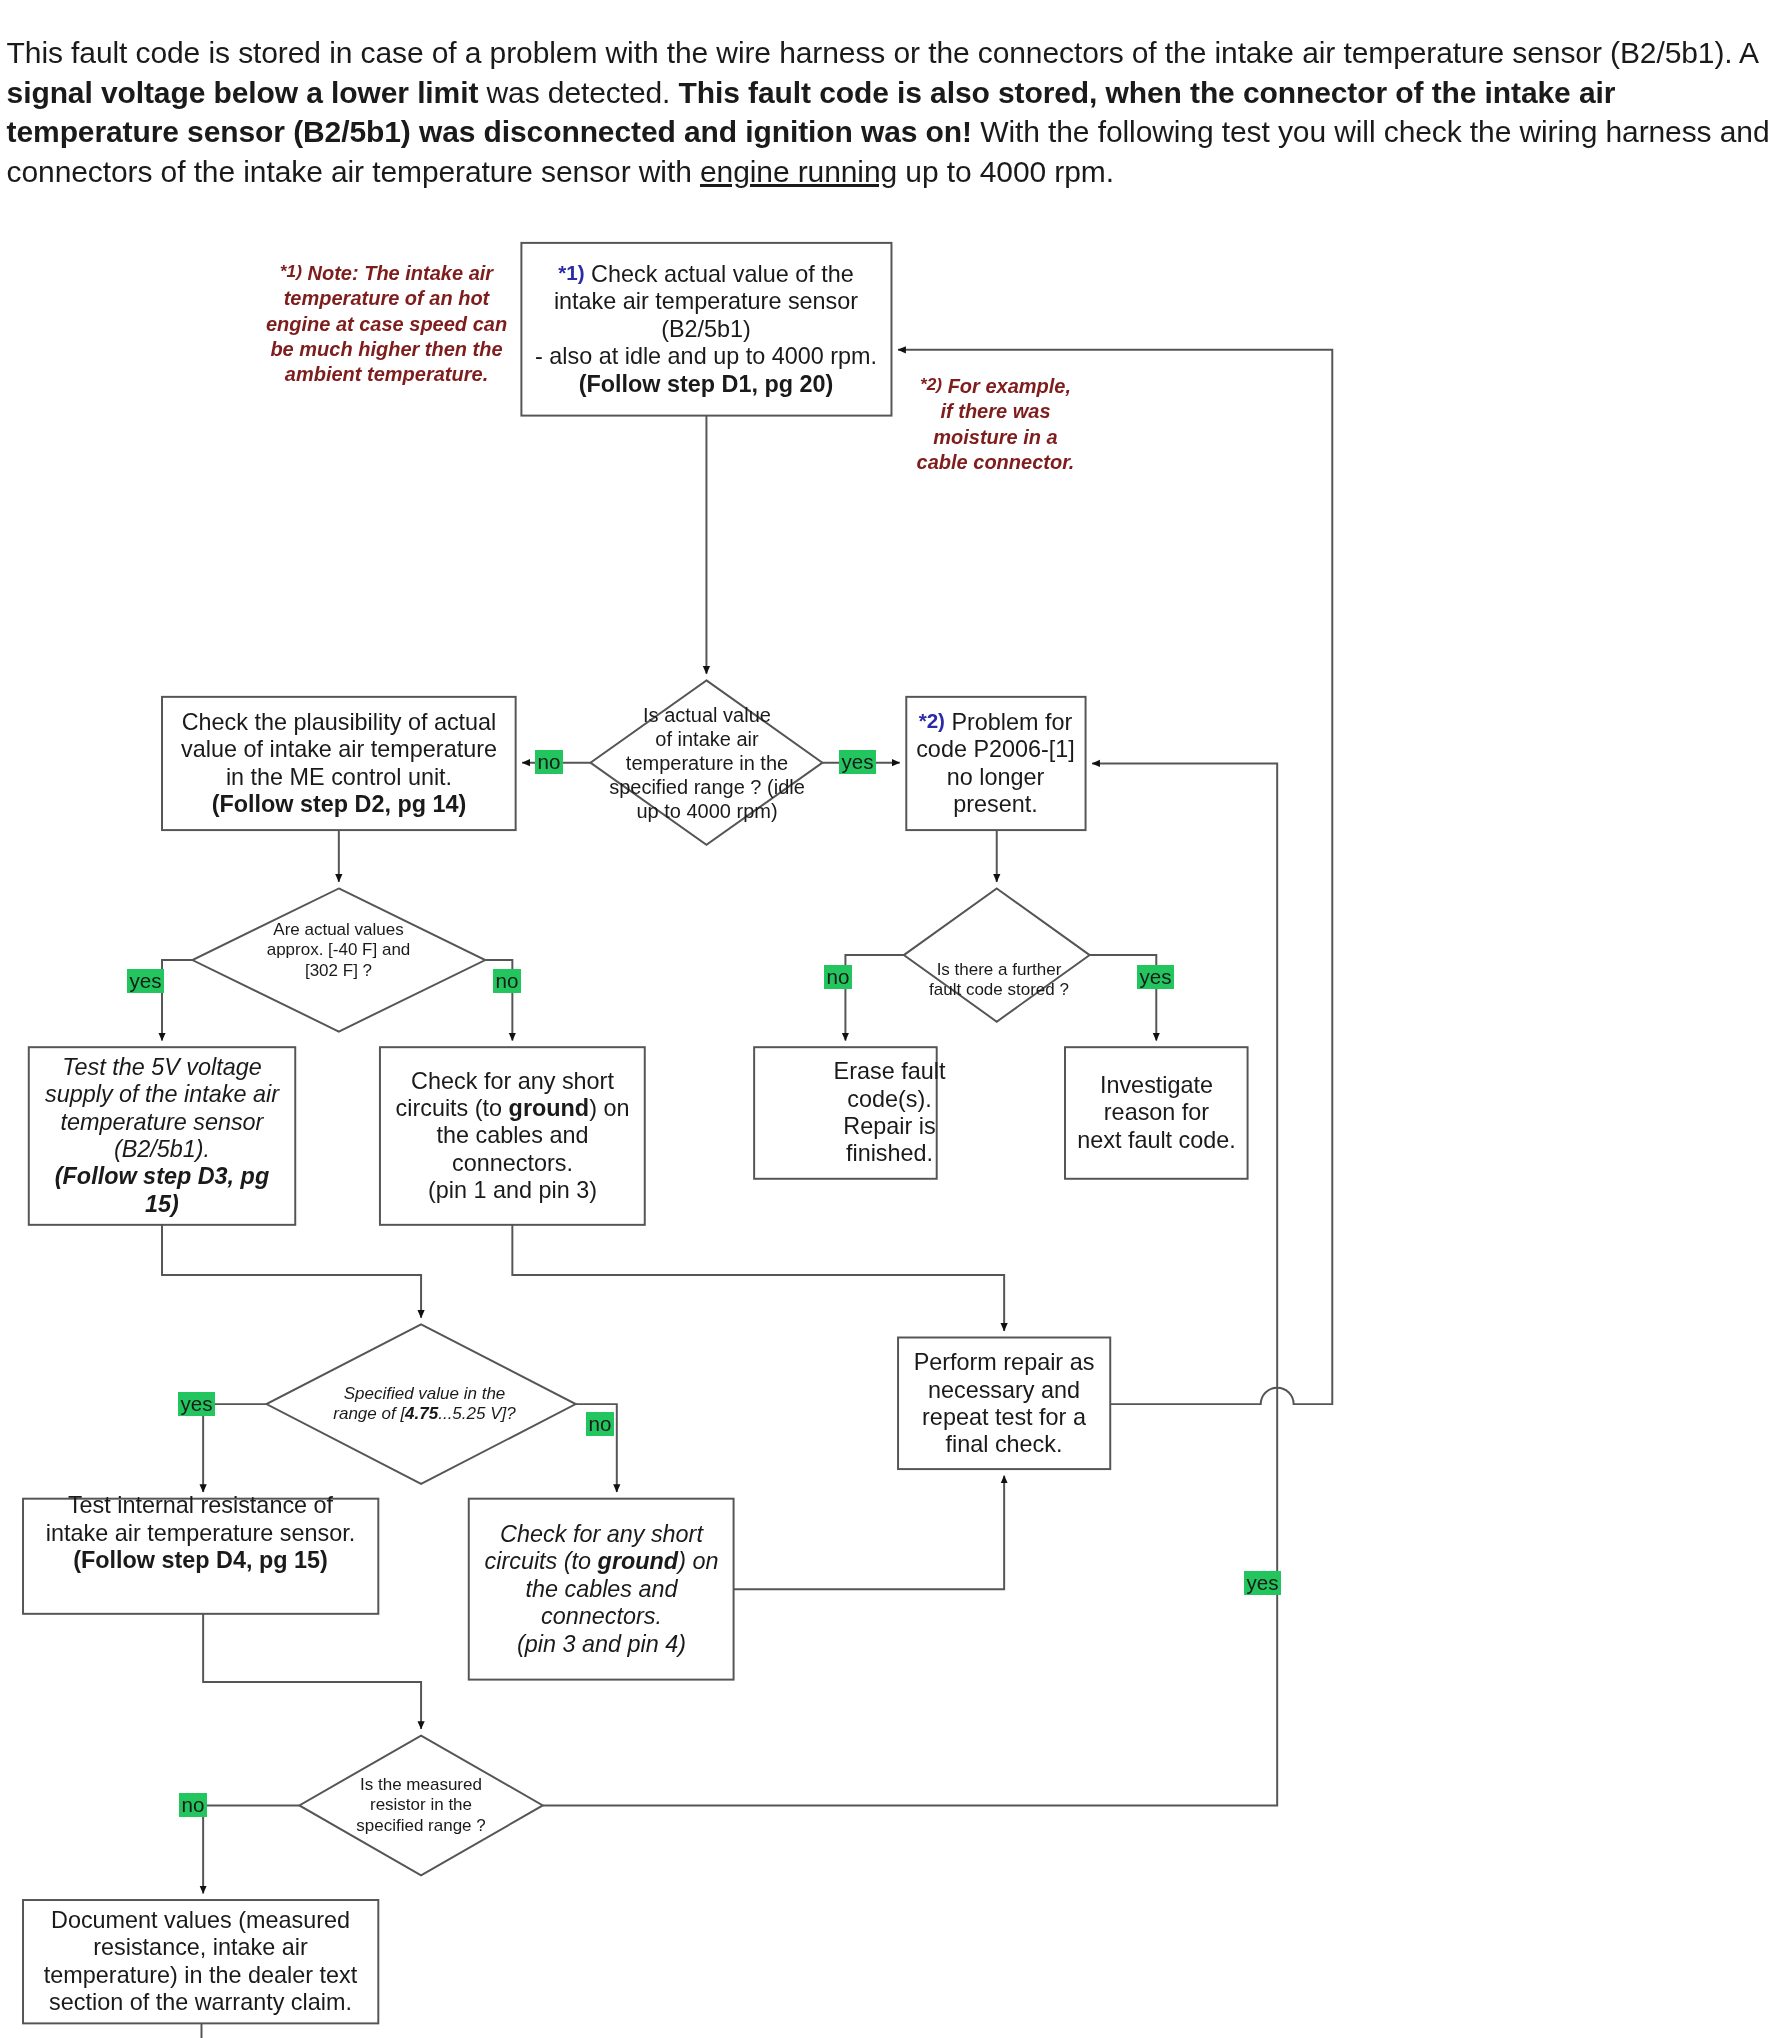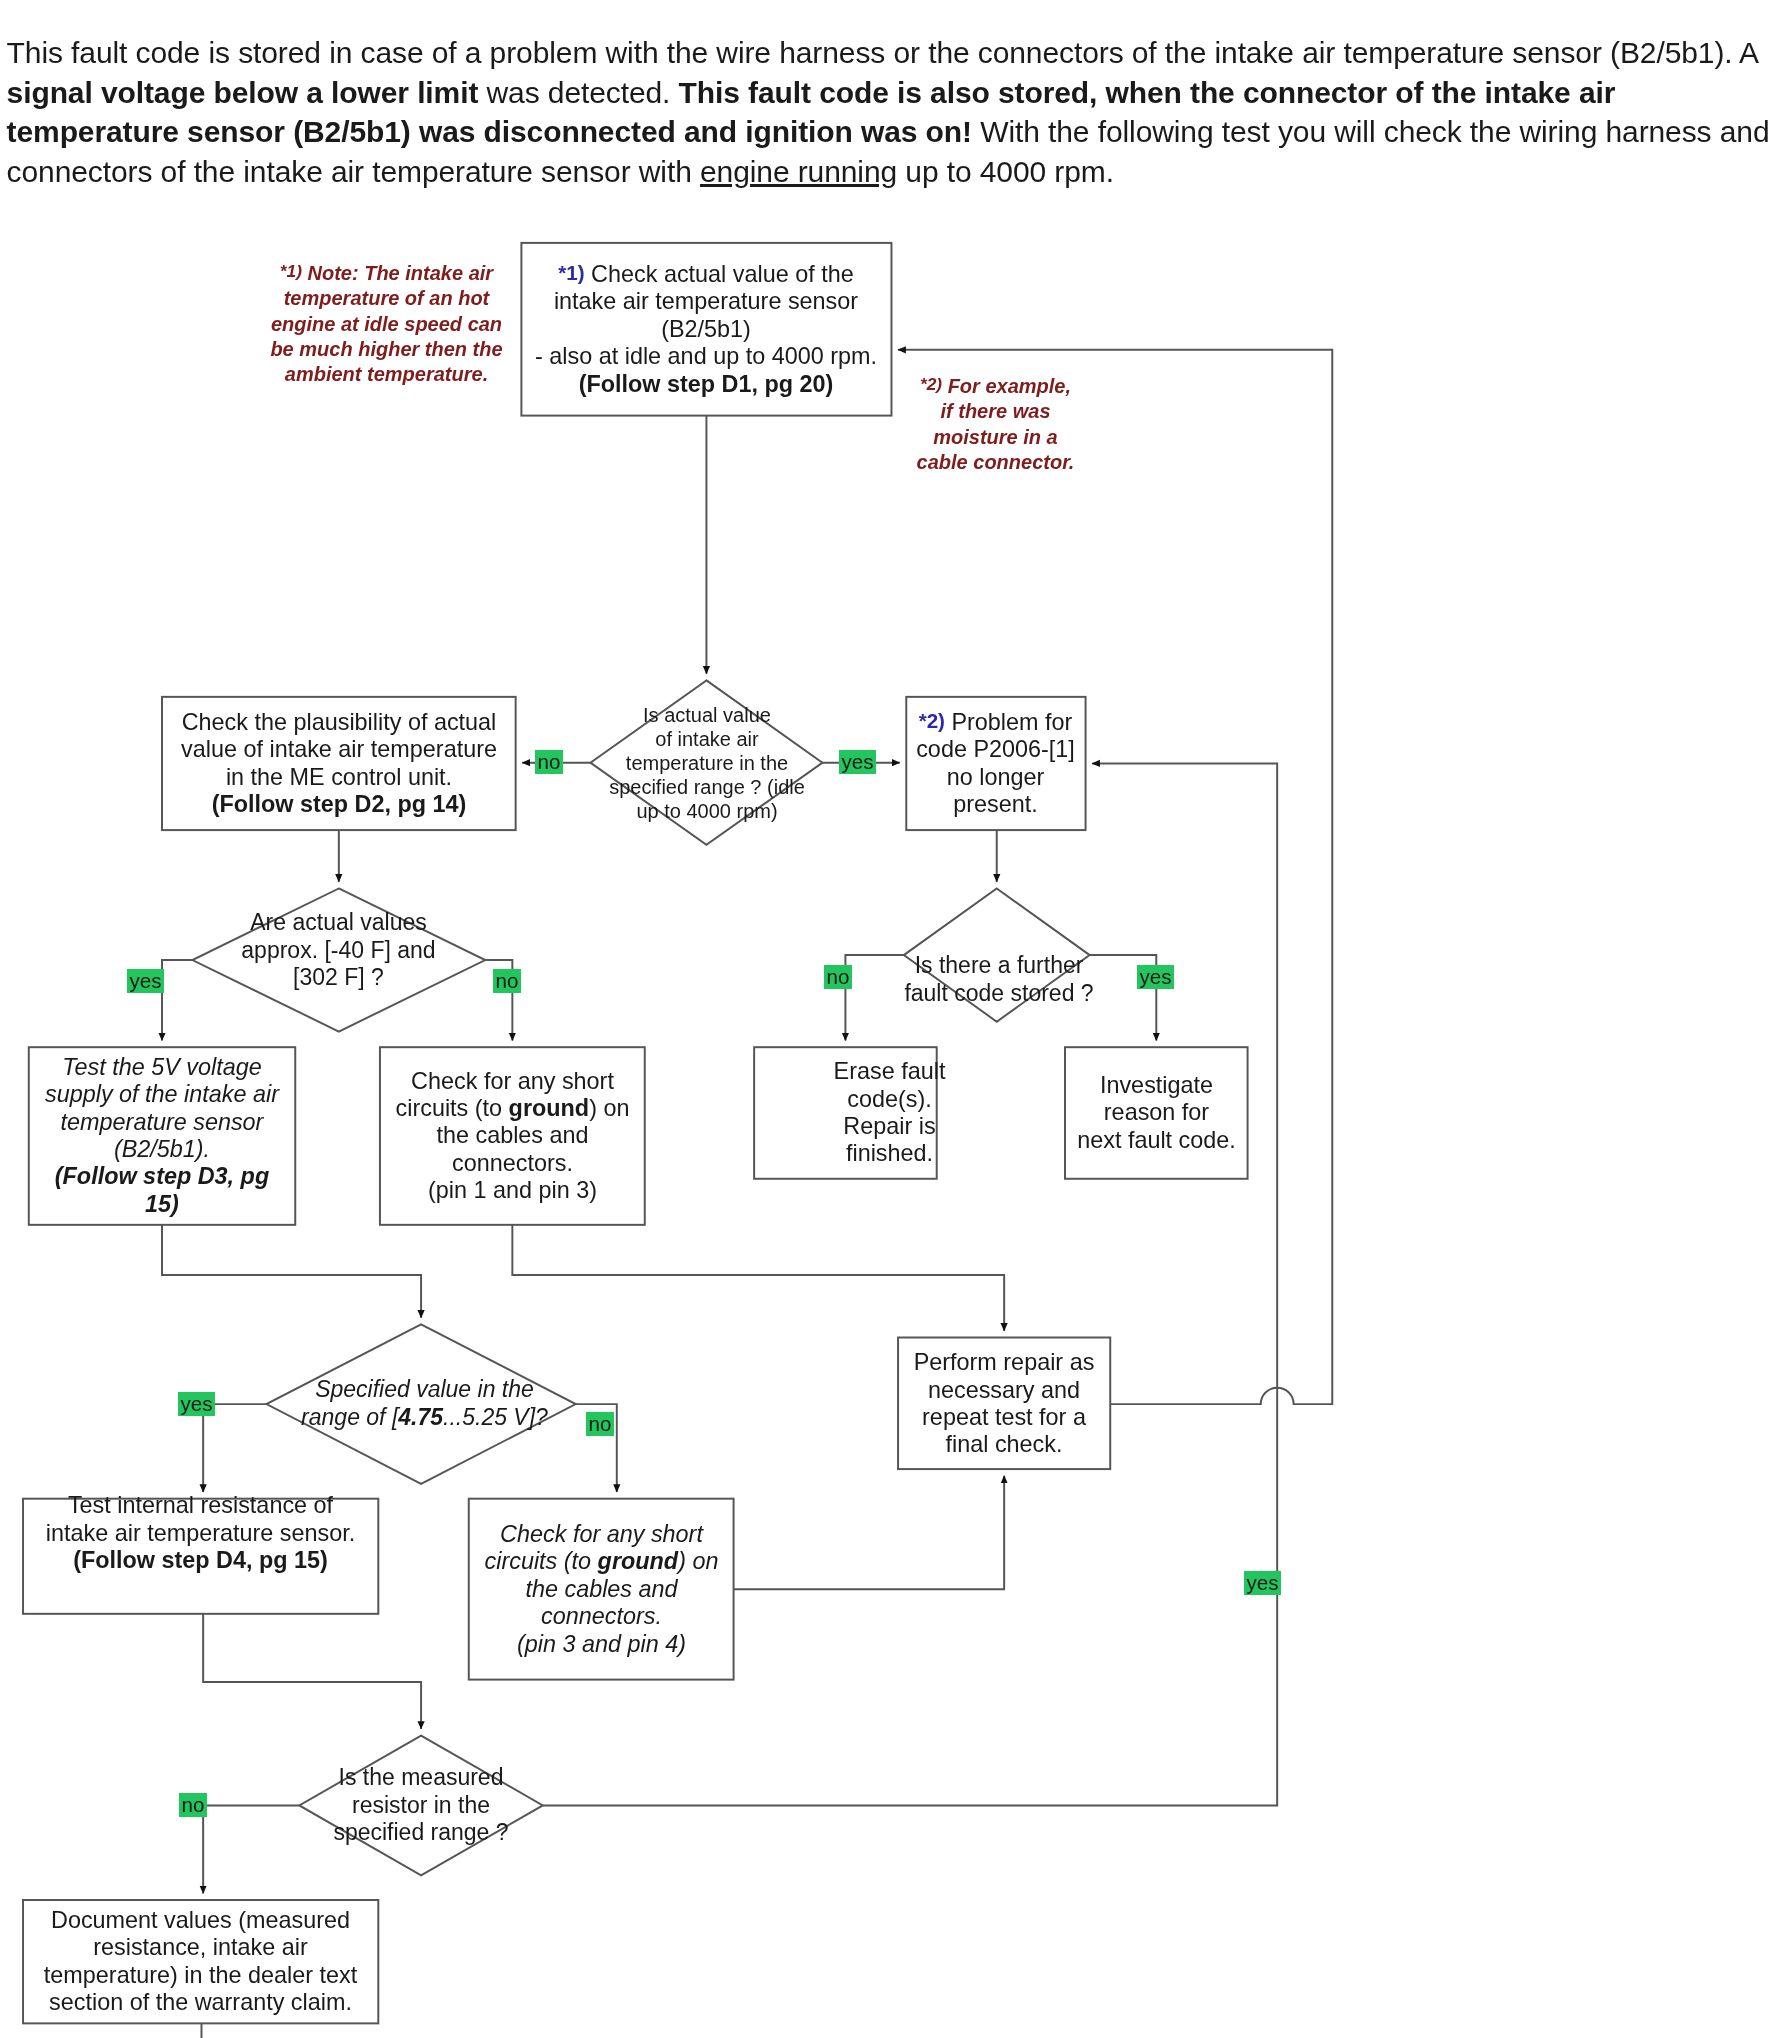--- a/index.html
+++ b/index.html
@@ -47,21 +47,21 @@
     font-style:italic;
     font-weight:bold;
     font-size:20px;
     line-height:1.26;
     text-align:center;
   }
   .note .sup{font-size:17.3px;vertical-align:3.3px;}
 
   .dlabel{
     font-family:"Liberation Sans", sans-serif;
-    font-size:23px;
+    font-size:17px;
     text-align:center;
     line-height:1.2;
     color:#1a1a1a;
     width:100%;
     display:flex;flex-direction:column;
     align-items:center;justify-content:center;
     height:100%;
   }
   .dlabel.small{font-size:20px;}
   .dlabel .ln{white-space:nowrap;}
@@ -167,21 +167,21 @@
 
         <path d="M1350,1452 L1533,1452 A14,14 0 0 1 1573,1452 L1620,1452 L1620,170 L1092,170" marker-end="url(#ar)"></path>
 
       </g>
     </svg>
 
     <div class="note" style="left:255px;top:51px;width:263px;">
       <span class="sup">*1)</span>
       <span>Note: The intake air</span><br>
       <span>temperature of an hot</span><br>
-      <span>engine at idle speed can</span><br>
+      <span>engine at case speed can</span><br>
       <span>be much higher then the</span><br>
       <span>ambient temperature.</span>
     </div>
 
     <div class="note" style="left:907px;top:164px;width:177px;">
       <span class="sup">*2)</span>
       <span>For example,</span><br>
       <span>if there was</span><br>
       <span>moisture in a</span><br>
       <span>cable connector.</span>

